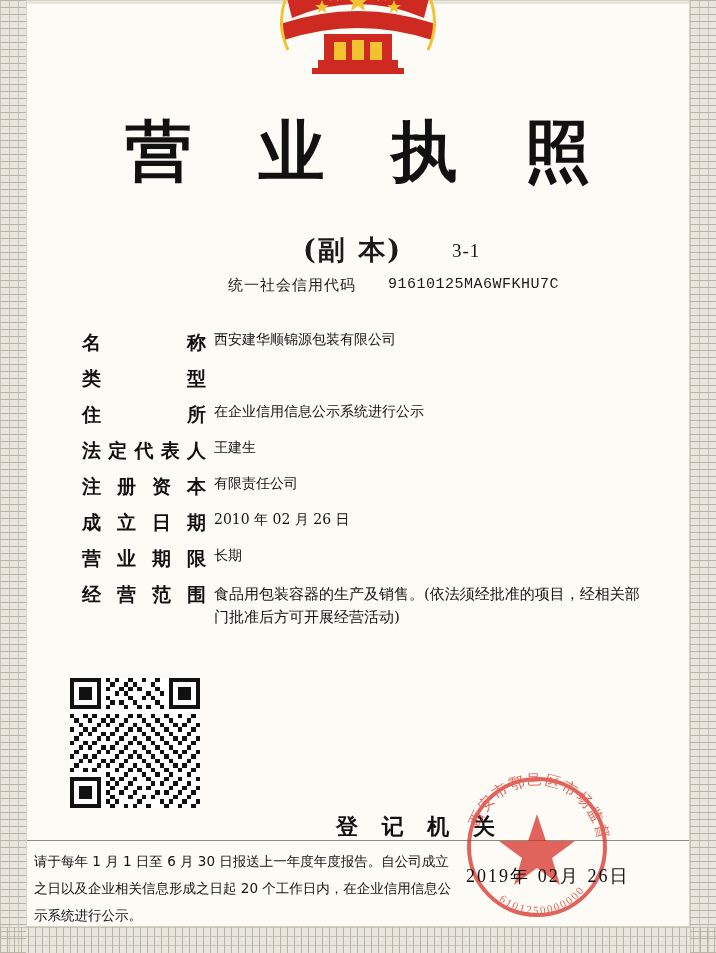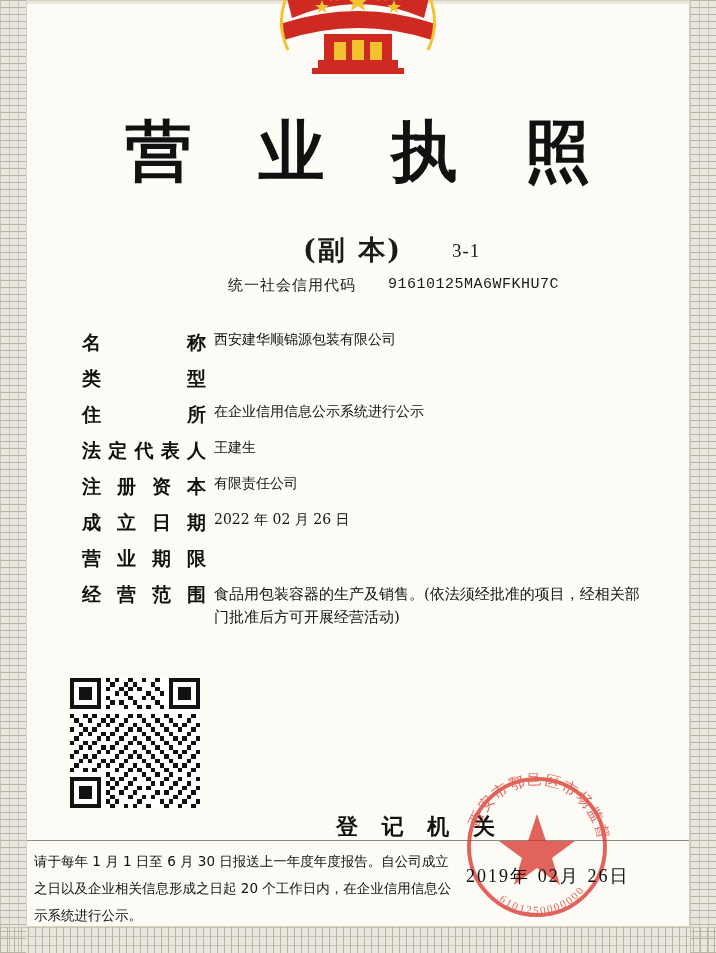--- a/index.html
+++ b/index.html
@@ -330,30 +330,31 @@
       <div class="field-value">有限责任公司</div>
     </div>
 
     <div class="field-row">
       <div class="field-label">
         <span>成</span>
         <span>立</span>
         <span>日</span>
         <span>期</span>
       </div>
-      <div class="field-value">2022 年 02 月 26 日</div>
+      <div class="field-value">2010 年 02 月 26 日</div>
     </div>
 
     <div class="field-row">
       <div class="field-label">
         <span>营</span>
         <span>业</span>
         <span>期</span>
         <span>限</span>
       </div>
+      <div class="field-value">长期</div>
     </div>
 
     <div class="field-row">
       <div class="field-label">
         <span>经</span>
         <span>营</span>
         <span>范</span>
         <span>围</span>
       </div>
       <div class="field-value small">食品用包装容器的生产及销售。(依法须经批准的项目，经相关部门批准后方可开展经营活动)</div>

